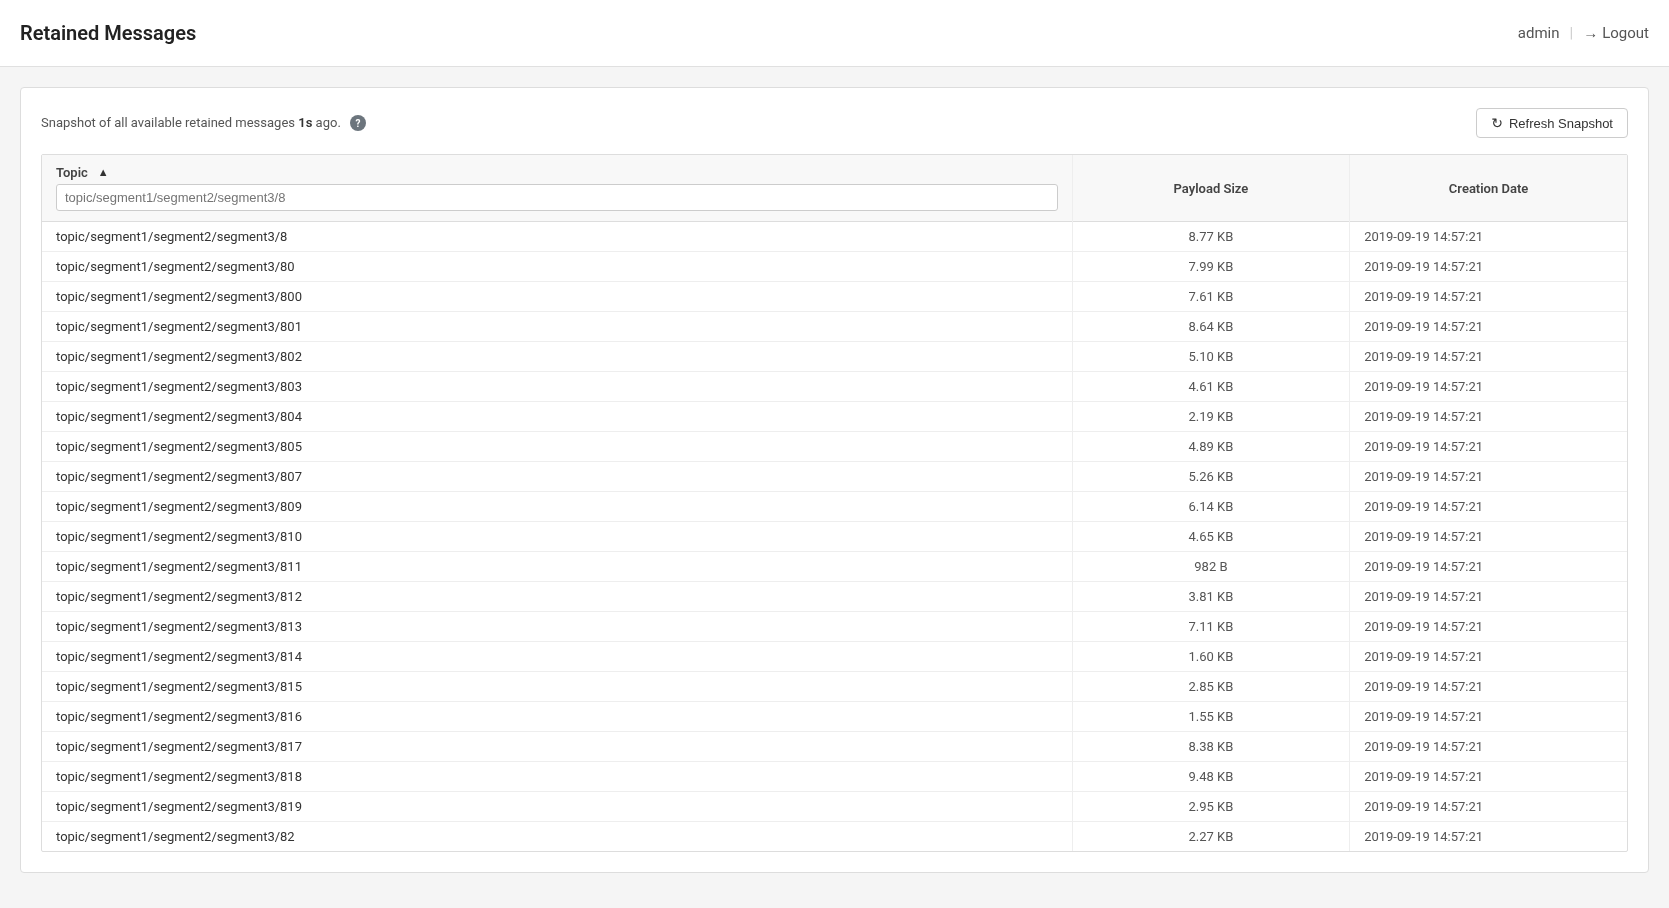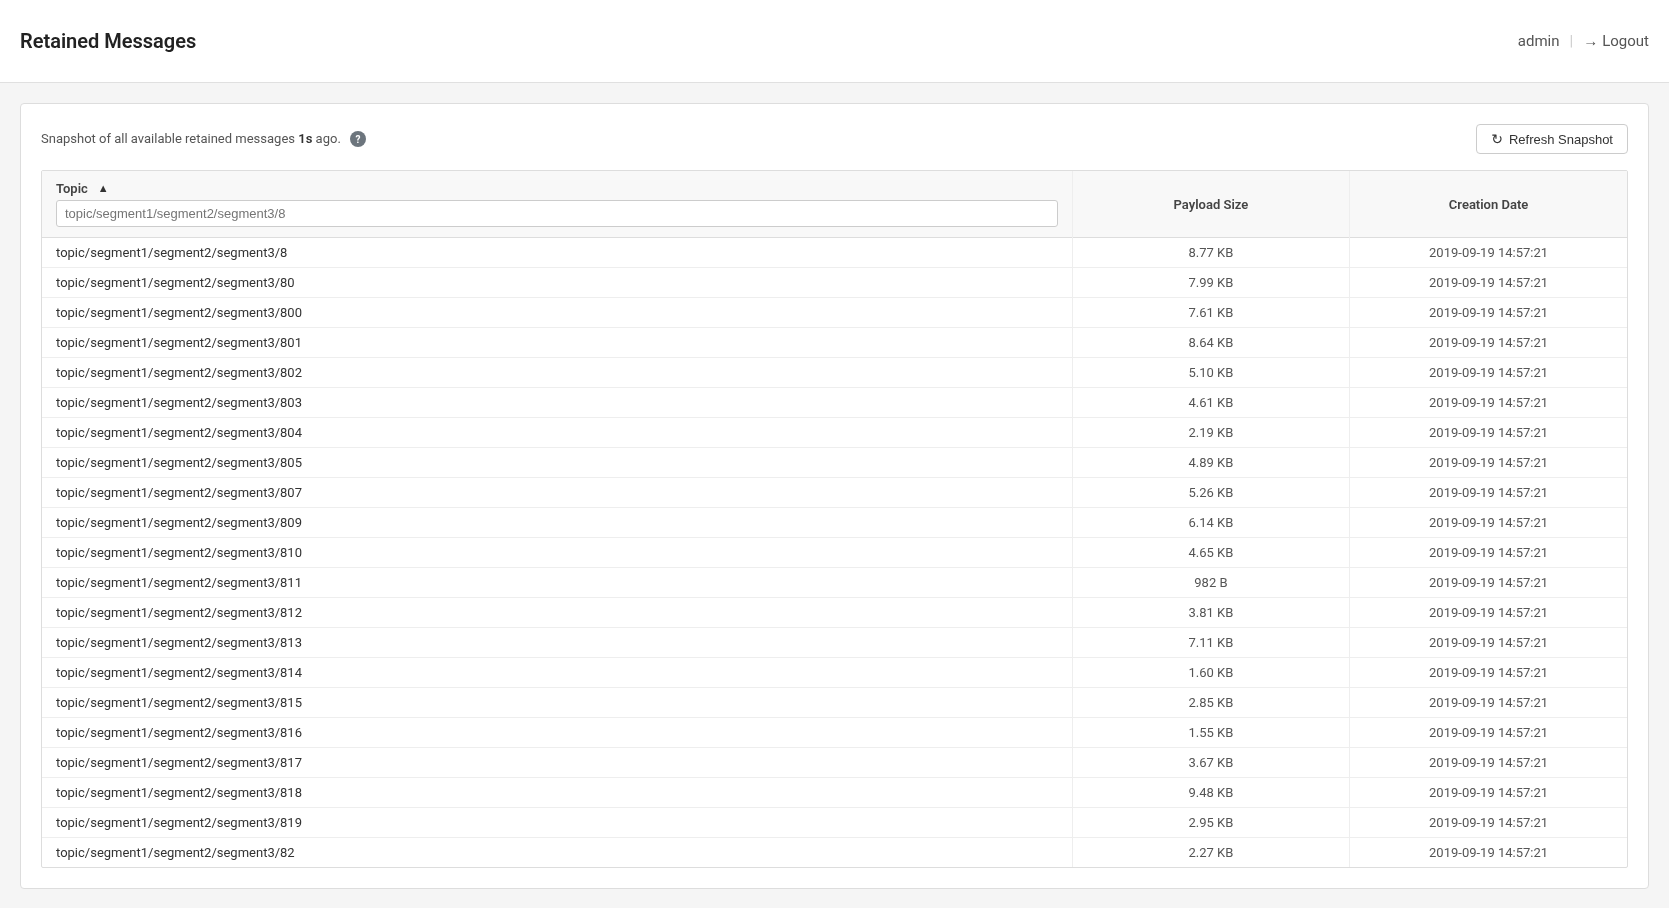--- a/index.html
+++ b/index.html
@@ -6,21 +6,21 @@
     body {
       font-family: -apple-system, BlinkMacSystemFont, 'Segoe UI', Roboto, sans-serif;
       font-size: 13px;
       background: #f5f5f5;
       color: #333;
     }
     .top-bar {
       display: flex;
       justify-content: space-between;
       align-items: center;
-      padding: 29px 20px;
+      padding: 21px 20px;
       background: #fff;
       border-bottom: 1px solid #e0e0e0;
     }
     .top-bar-title {
       font-size: 20px;
       font-weight: 600;
       color: #222;
     }
     .top-bar-right {
       display: flex;
@@ -140,21 +140,21 @@
     }
     tbody tr:last-child { border-bottom: none; }
     tbody td {
       padding: 7px 14px;
       color: #444;
       border-right: 1px solid #eee;
     }
     tbody td:last-child { border-right: none; }
     .td-topic { color: #333; }
     .td-payload { text-align: center; color: #555; }
-    .td-date { text-align: center; color: #555; }
+    .td-date { text-align: left; color: #555; }
   </style>
 </head>
 <body>
 
 <div class="top-bar">
   <span class="top-bar-title">Retained Messages</span>
   <div class="top-bar-right">
     <span>admin</span>
     <span class="top-bar-divider">|</span>
     <a class="logout-link">
@@ -282,21 +282,21 @@
       <td class="td-payload">2.85 KB</td>
       <td class="td-date">2019-09-19 14:57:21</td>
     </tr>
             <tr>
       <td class="td-topic">topic/segment1/segment2/segment3/816</td>
       <td class="td-payload">1.55 KB</td>
       <td class="td-date">2019-09-19 14:57:21</td>
     </tr>
             <tr>
       <td class="td-topic">topic/segment1/segment2/segment3/817</td>
-      <td class="td-payload">3.67 KB</td>
+      <td class="td-payload">8.38 KB</td>
       <td class="td-date">2019-09-19 14:57:21</td>
     </tr>
             <tr>
       <td class="td-topic">topic/segment1/segment2/segment3/818</td>
       <td class="td-payload">9.48 KB</td>
       <td class="td-date">2019-09-19 14:57:21</td>
     </tr>
             <tr>
       <td class="td-topic">topic/segment1/segment2/segment3/819</td>
       <td class="td-payload">2.95 KB</td>

